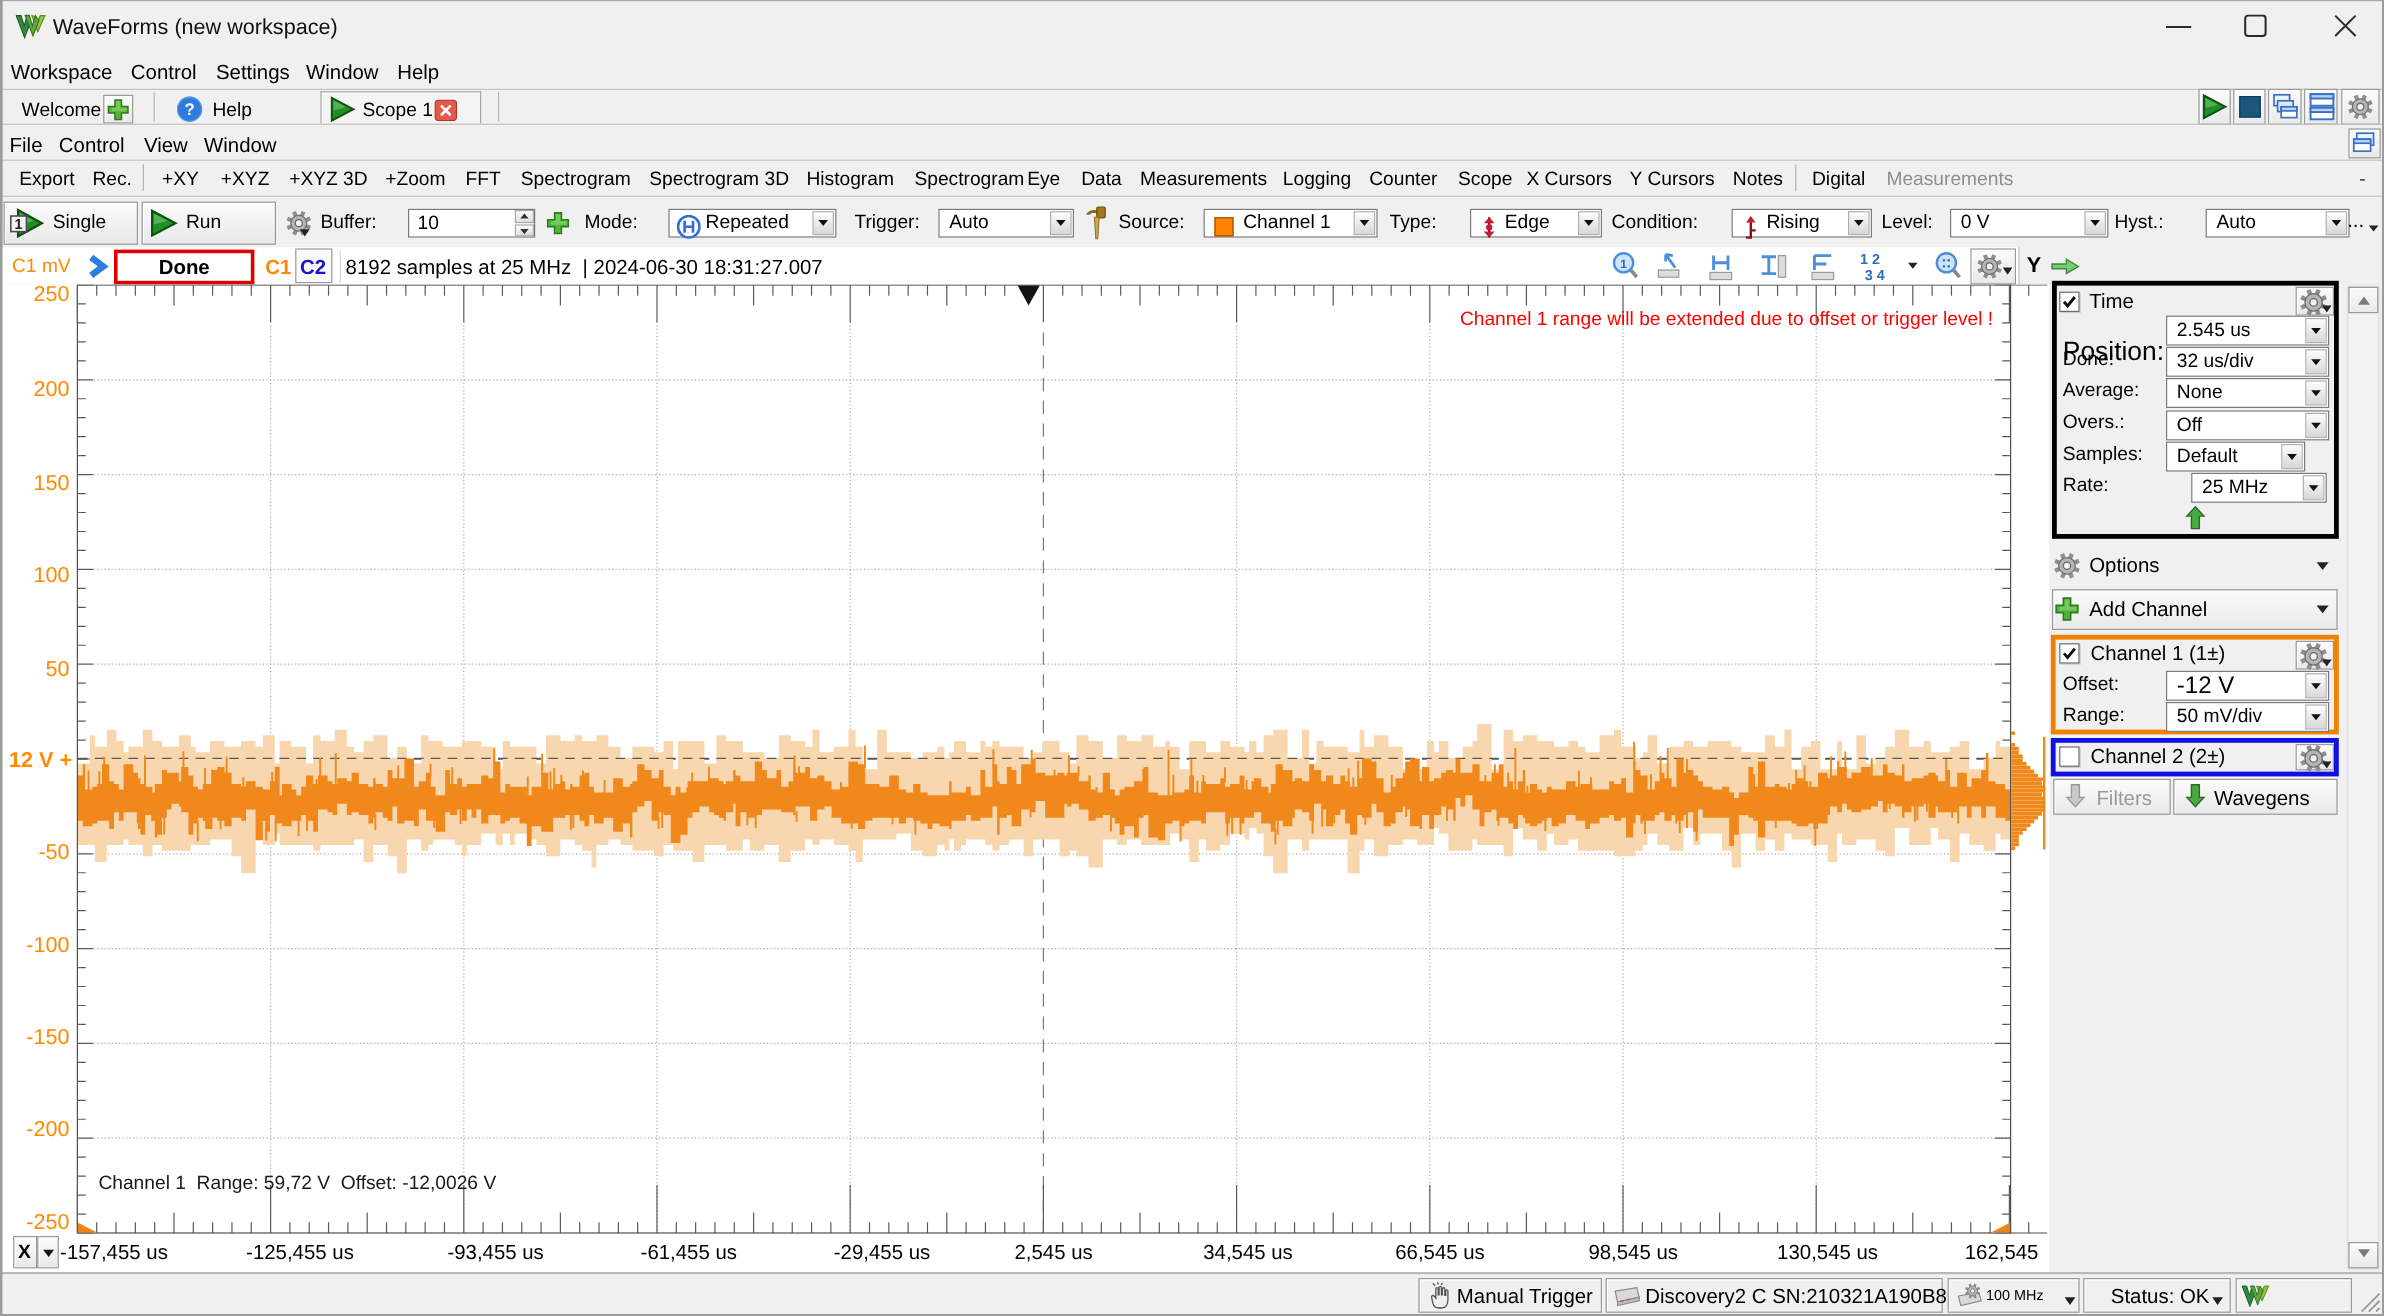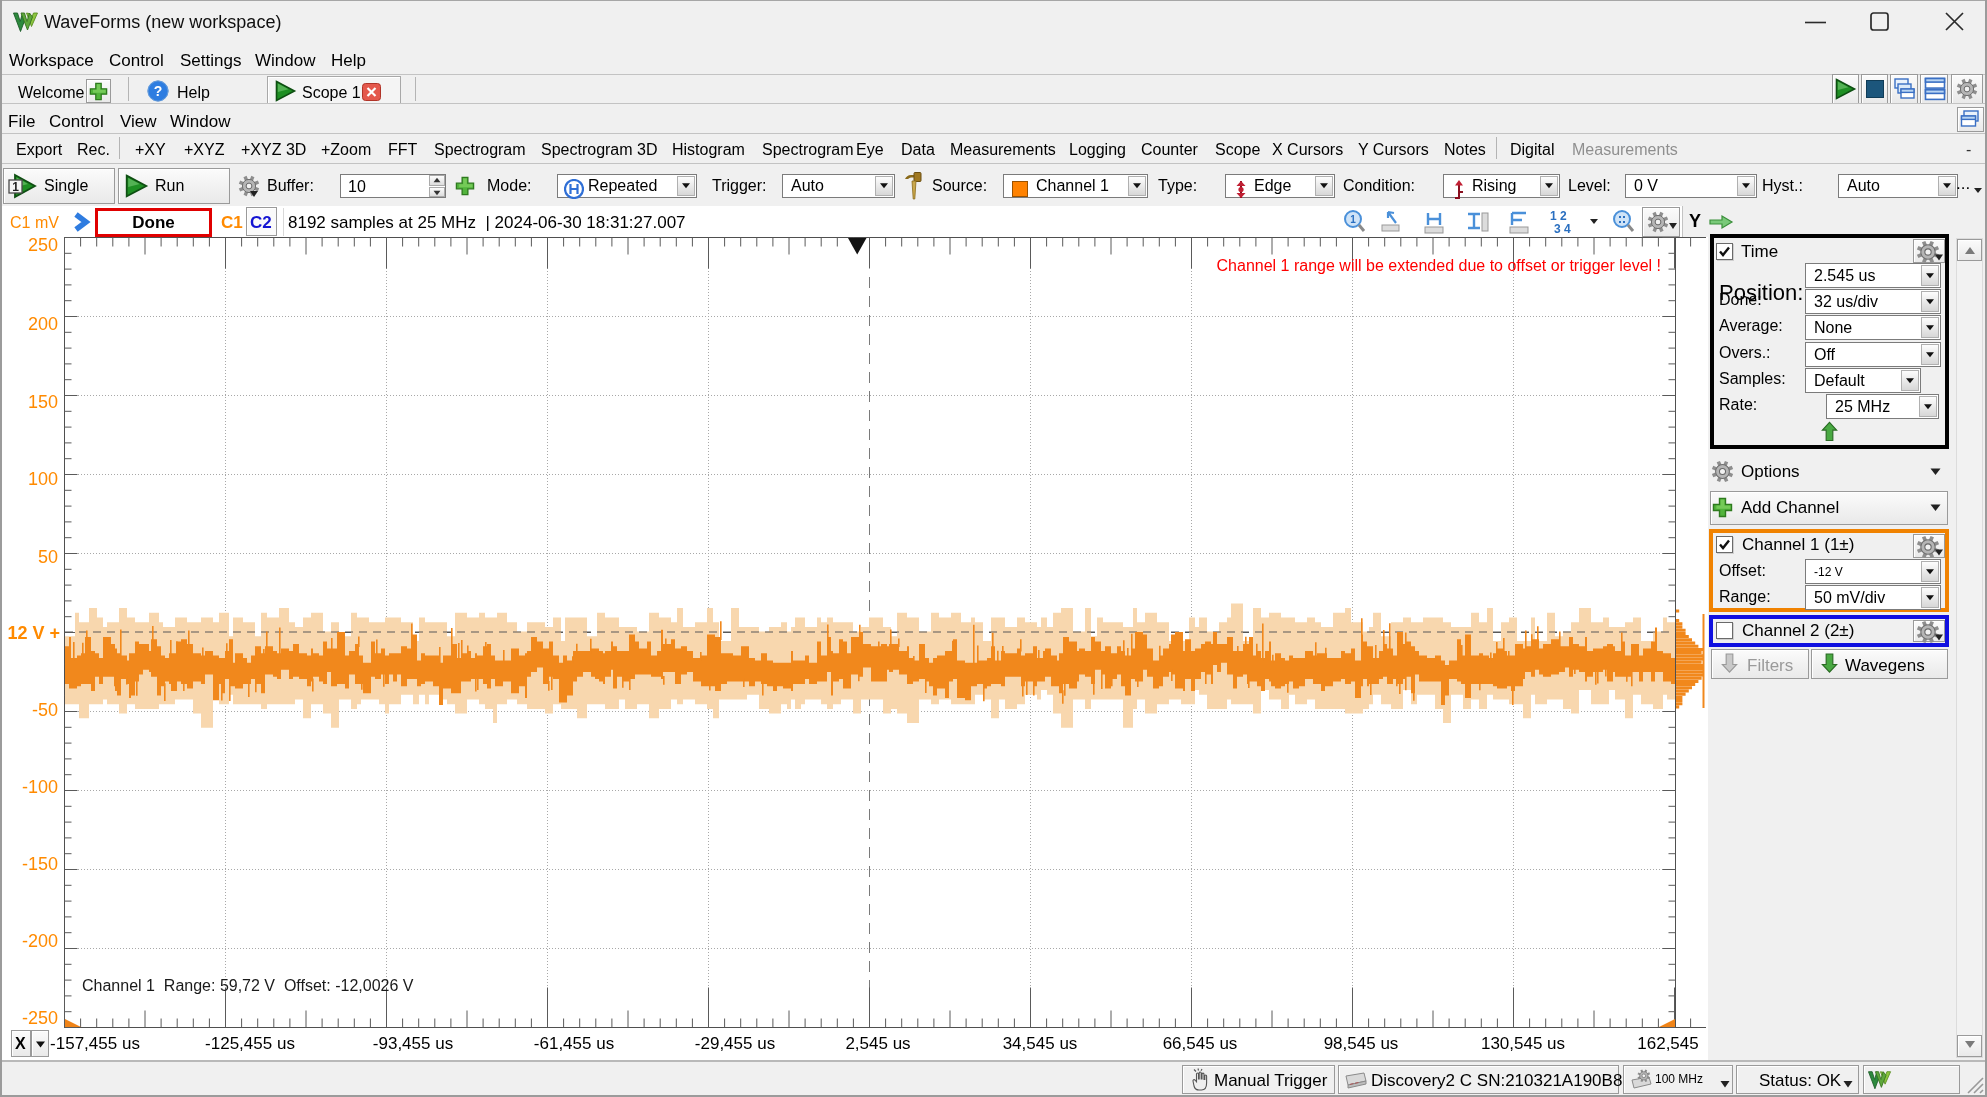--- a/index.html
+++ b/index.html
@@ -428,21 +428,21 @@
 <div class="txt" style="left:1742px;top:535px;font-size:17px">Channel 1 (1±)</div>
 <div class="b3" style="left:1913px;top:534px;width:32px;height:24px"></div>
 <svg class="ab" style="left:1916px;top:535px" width="24" height="24" viewBox="0 0 22 22">
     <use href="#gear"></use>
   </svg>
 <svg class="ab" style="left:1934px;top:548px" width="10" height="9" viewBox="0 0 10 9">
     <path d="M1 1.5 L5 7.5 L9 1.5 Z" fill="#222"></path>
   </svg>
 <div class="txt" style="left:1719px;top:562px;font-size:16px">Offset:</div>
 <div class="combo" style="left:1805px;top:559px;width:136px;height:25px">
-    <div class="cv" style="left:8px;font-size:12px">-12 V</div>
+    <div class="cv" style="left:8px;font-size:20px">-12 V</div>
     <div class="ar"></div>
   </div>
 <div class="txt" style="left:1719px;top:588px;font-size:16px">Range:</div>
 <div class="combo" style="left:1805px;top:585px;width:136px;height:25px">
     <div class="cv" style="left:8px;font-size:16px">50 mV/div</div>
     <div class="ar"></div>
   </div>
 <div class="ab" style="left:1709px;top:615px;width:240px;height:32px;border:4px solid #1010e0;background:#f0f0f0"></div>
 <div class="ab" style="left:1716px;top:622px;width:17px;height:17px;background:#fff;border:1px solid #6a6a6a;box-shadow:1px 1px 0 #cfcfcf"></div>
 <div class="txt" style="left:1742px;top:621px;font-size:17px">Channel 2 (2±)</div>

